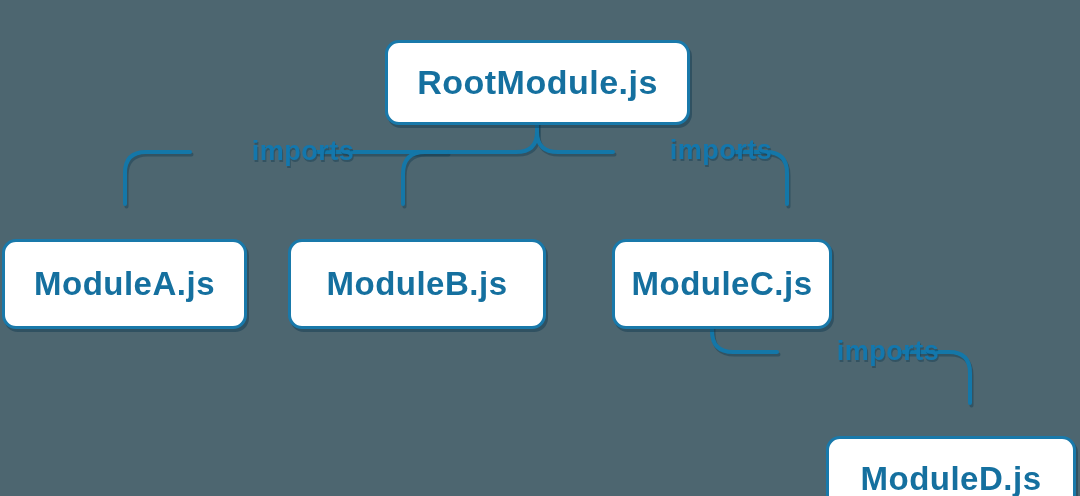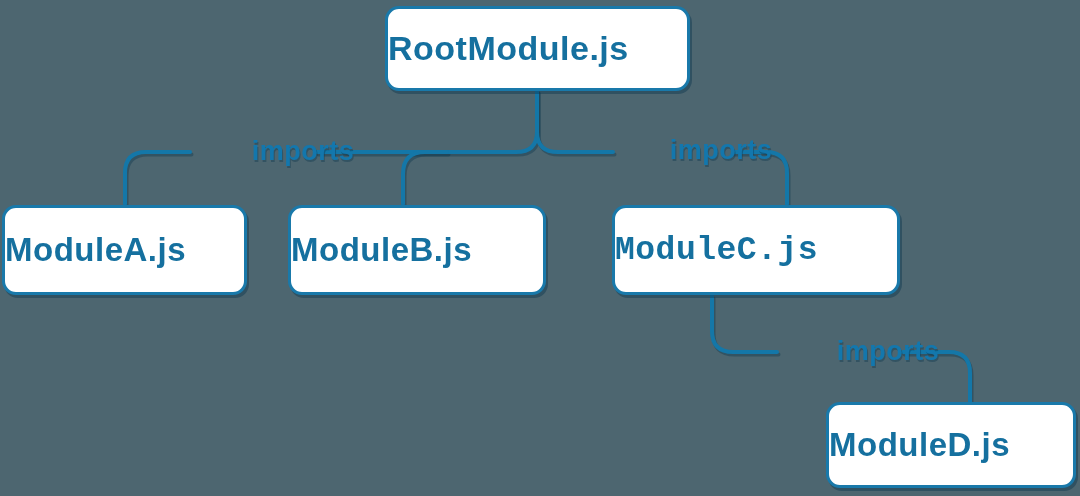--- a/index.html
+++ b/index.html
@@ -41,28 +41,30 @@
     stroke-linecap: round;
   }
   .node {
     position: absolute;
     background: var(--box-fill);
     border: 3px solid var(--box-border);
     border-radius: 14px;
     box-shadow: 2px 3px 0 rgba(13, 55, 80, 0.45);
     display: flex;
     align-items: center;
+    justify-content: center;
     color: var(--box-text);
     font-weight: bold;
     letter-spacing: 0.5px;
+    margin-top: 34px;
   }
   .node-root   { left: 385px; top: 6px;   width: 305px; height: 85px; font-size: 34px; }
   .node-a      { left: 2px;   top: 205px; width: 245px; height: 90px; font-size: 33px; }
   .node-b      { left: 288px; top: 205px; width: 258px; height: 90px; font-size: 33px; }
-  .node-c      { left: 612px; top: 205px; width: 288px; height: 90px; font-size: 33px; font-family: Liberation Mono, monospace; }
+  .node-c      { left: 612px; top: 205px; width: 220px; height: 90px; font-size: 33px; }
   .node-d      { left: 826px; top: 402px; width: 250px; height: 86px; font-size: 33px; }
   .edge-label {
     position: absolute;
     transform: translate(-50%, -50%);
     color: var(--edge-label-text);
     font-weight: bold;
     font-size: 27px;
     letter-spacing: 0.5px;
     text-shadow: 1px 2px 0 rgba(13, 54, 78, 0.40);
     white-space: nowrap;

